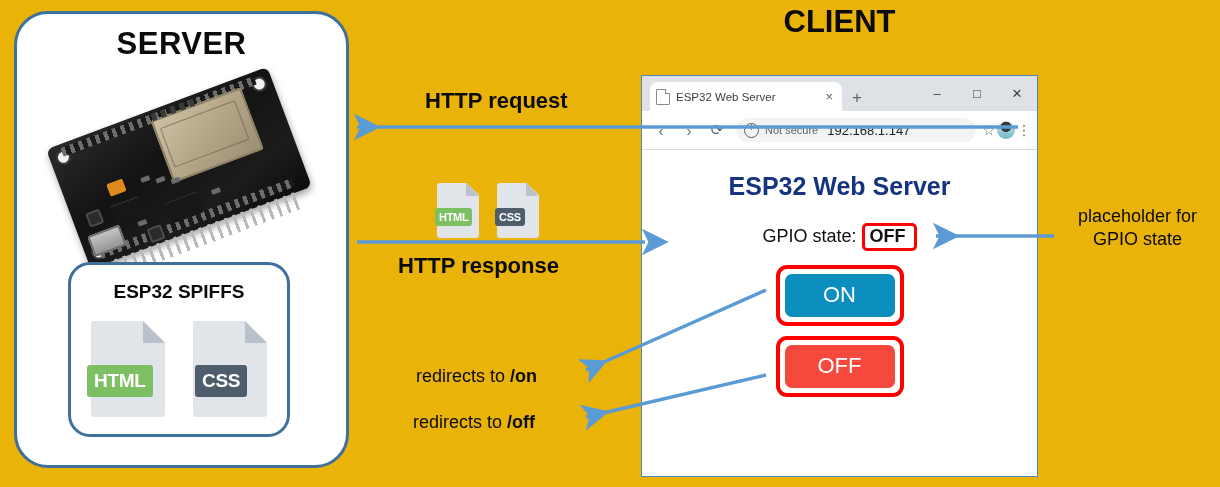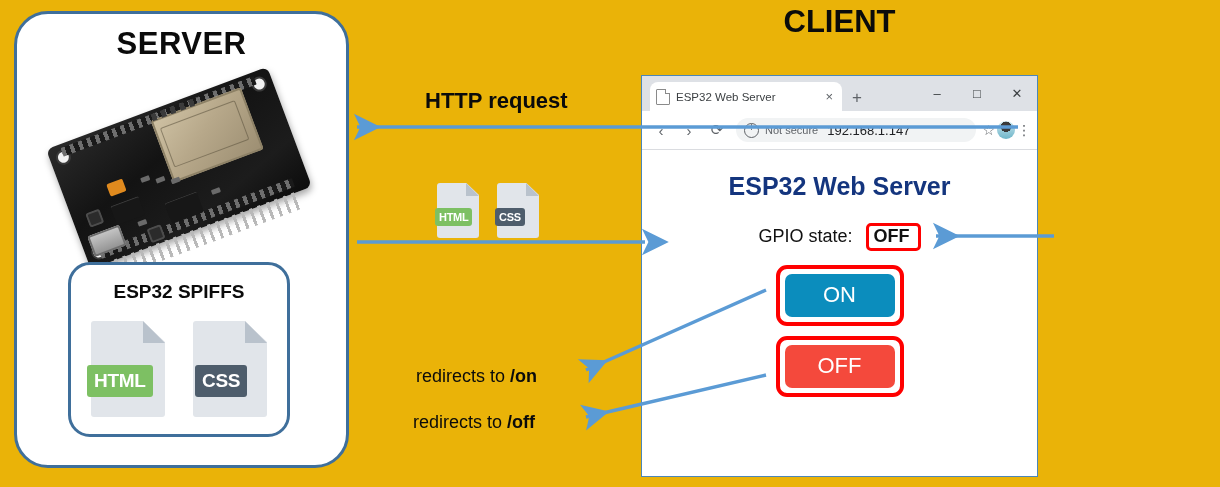--- a/index.html
+++ b/index.html
@@ -406,21 +406,21 @@
   }
   .gpio-line {
     margin-top: 22px;
     font-size: 18px;
     color: #111111;
     display: flex;
     justify-content: center;
     align-items: center;
     gap: 0px;
   }
-  .gpio-label { padding-right: 13px; }
+  .gpio-label { padding-right: 5px; }
   .gpio-value {
     font-weight: bold;
     border: 3px solid #ff0000;
     border-radius: 5px;
     padding: 1px 8px 2px 5px;
     line-height: 1.05;
   }
   .btn-stack {
     margin-top: 14px;
     display: flex;
@@ -611,22 +611,27 @@
     <line x1="357" y1="242" x2="645" y2="242" stroke="#5b9bd5" stroke-width="3.4" marker-end="url(#arrowR)"></line>
 
     <line x1="1054" y1="236" x2="936" y2="236" stroke="#5b9bd5" stroke-width="3.4" marker-end="url(#arrowL)"></line>
 
     <line x1="766" y1="290" x2="586" y2="370" stroke="#5b9bd5" stroke-width="3.4" marker-end="url(#arrowL)"></line>
 
     <line x1="766" y1="375" x2="586" y2="417" stroke="#5b9bd5" stroke-width="3.4" marker-end="url(#arrowL)"></line>
   </svg>
 
   <div class="lbl lbl-http-req">HTTP request</div>
+  <div class="lbl lbl-http-resp">HTTP response</div>
 
   <div class="lbl-redirect lbl-red-on">
     <span>redirects to </span><b>/on</b>
   </div>
   <div class="lbl-redirect lbl-red-off">
     <span>redirects to </span><b>/off</b>
   </div>
 
+  <div class="lbl-placeholder">
+    <div>placeholder for</div>
+    <div>GPIO state</div>
+  </div>
 
 </div>
 
 </body></html>

